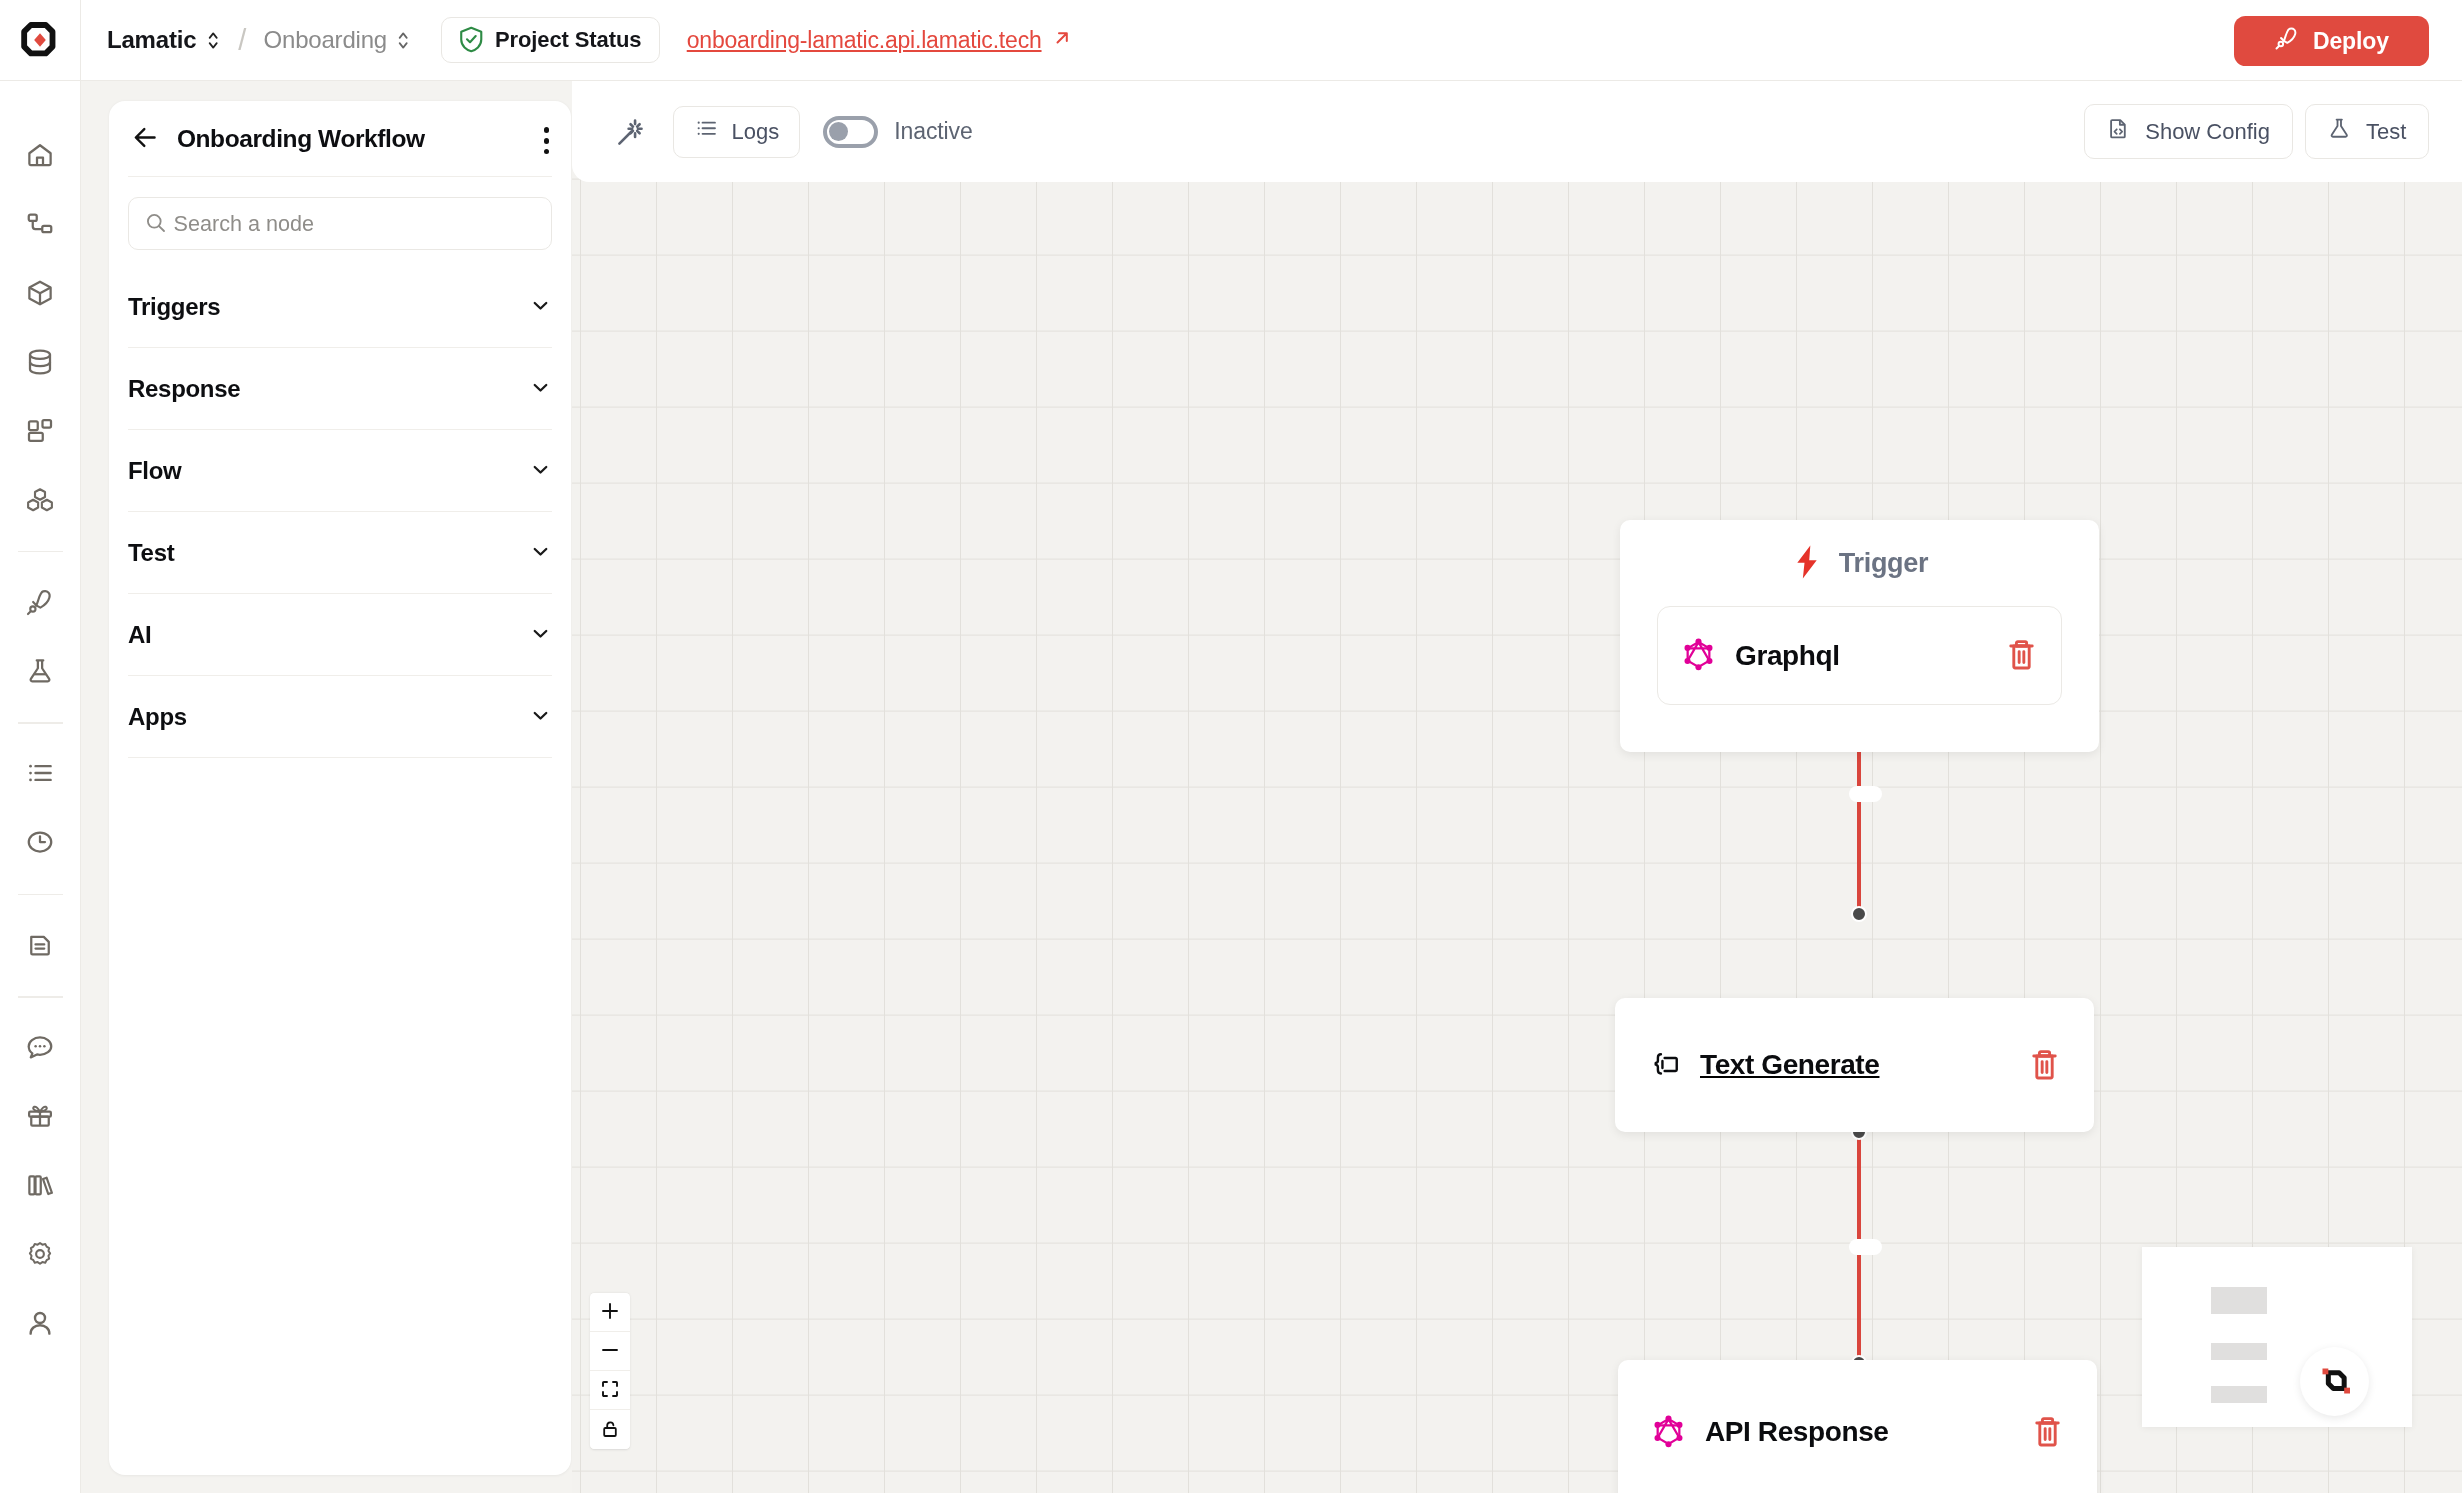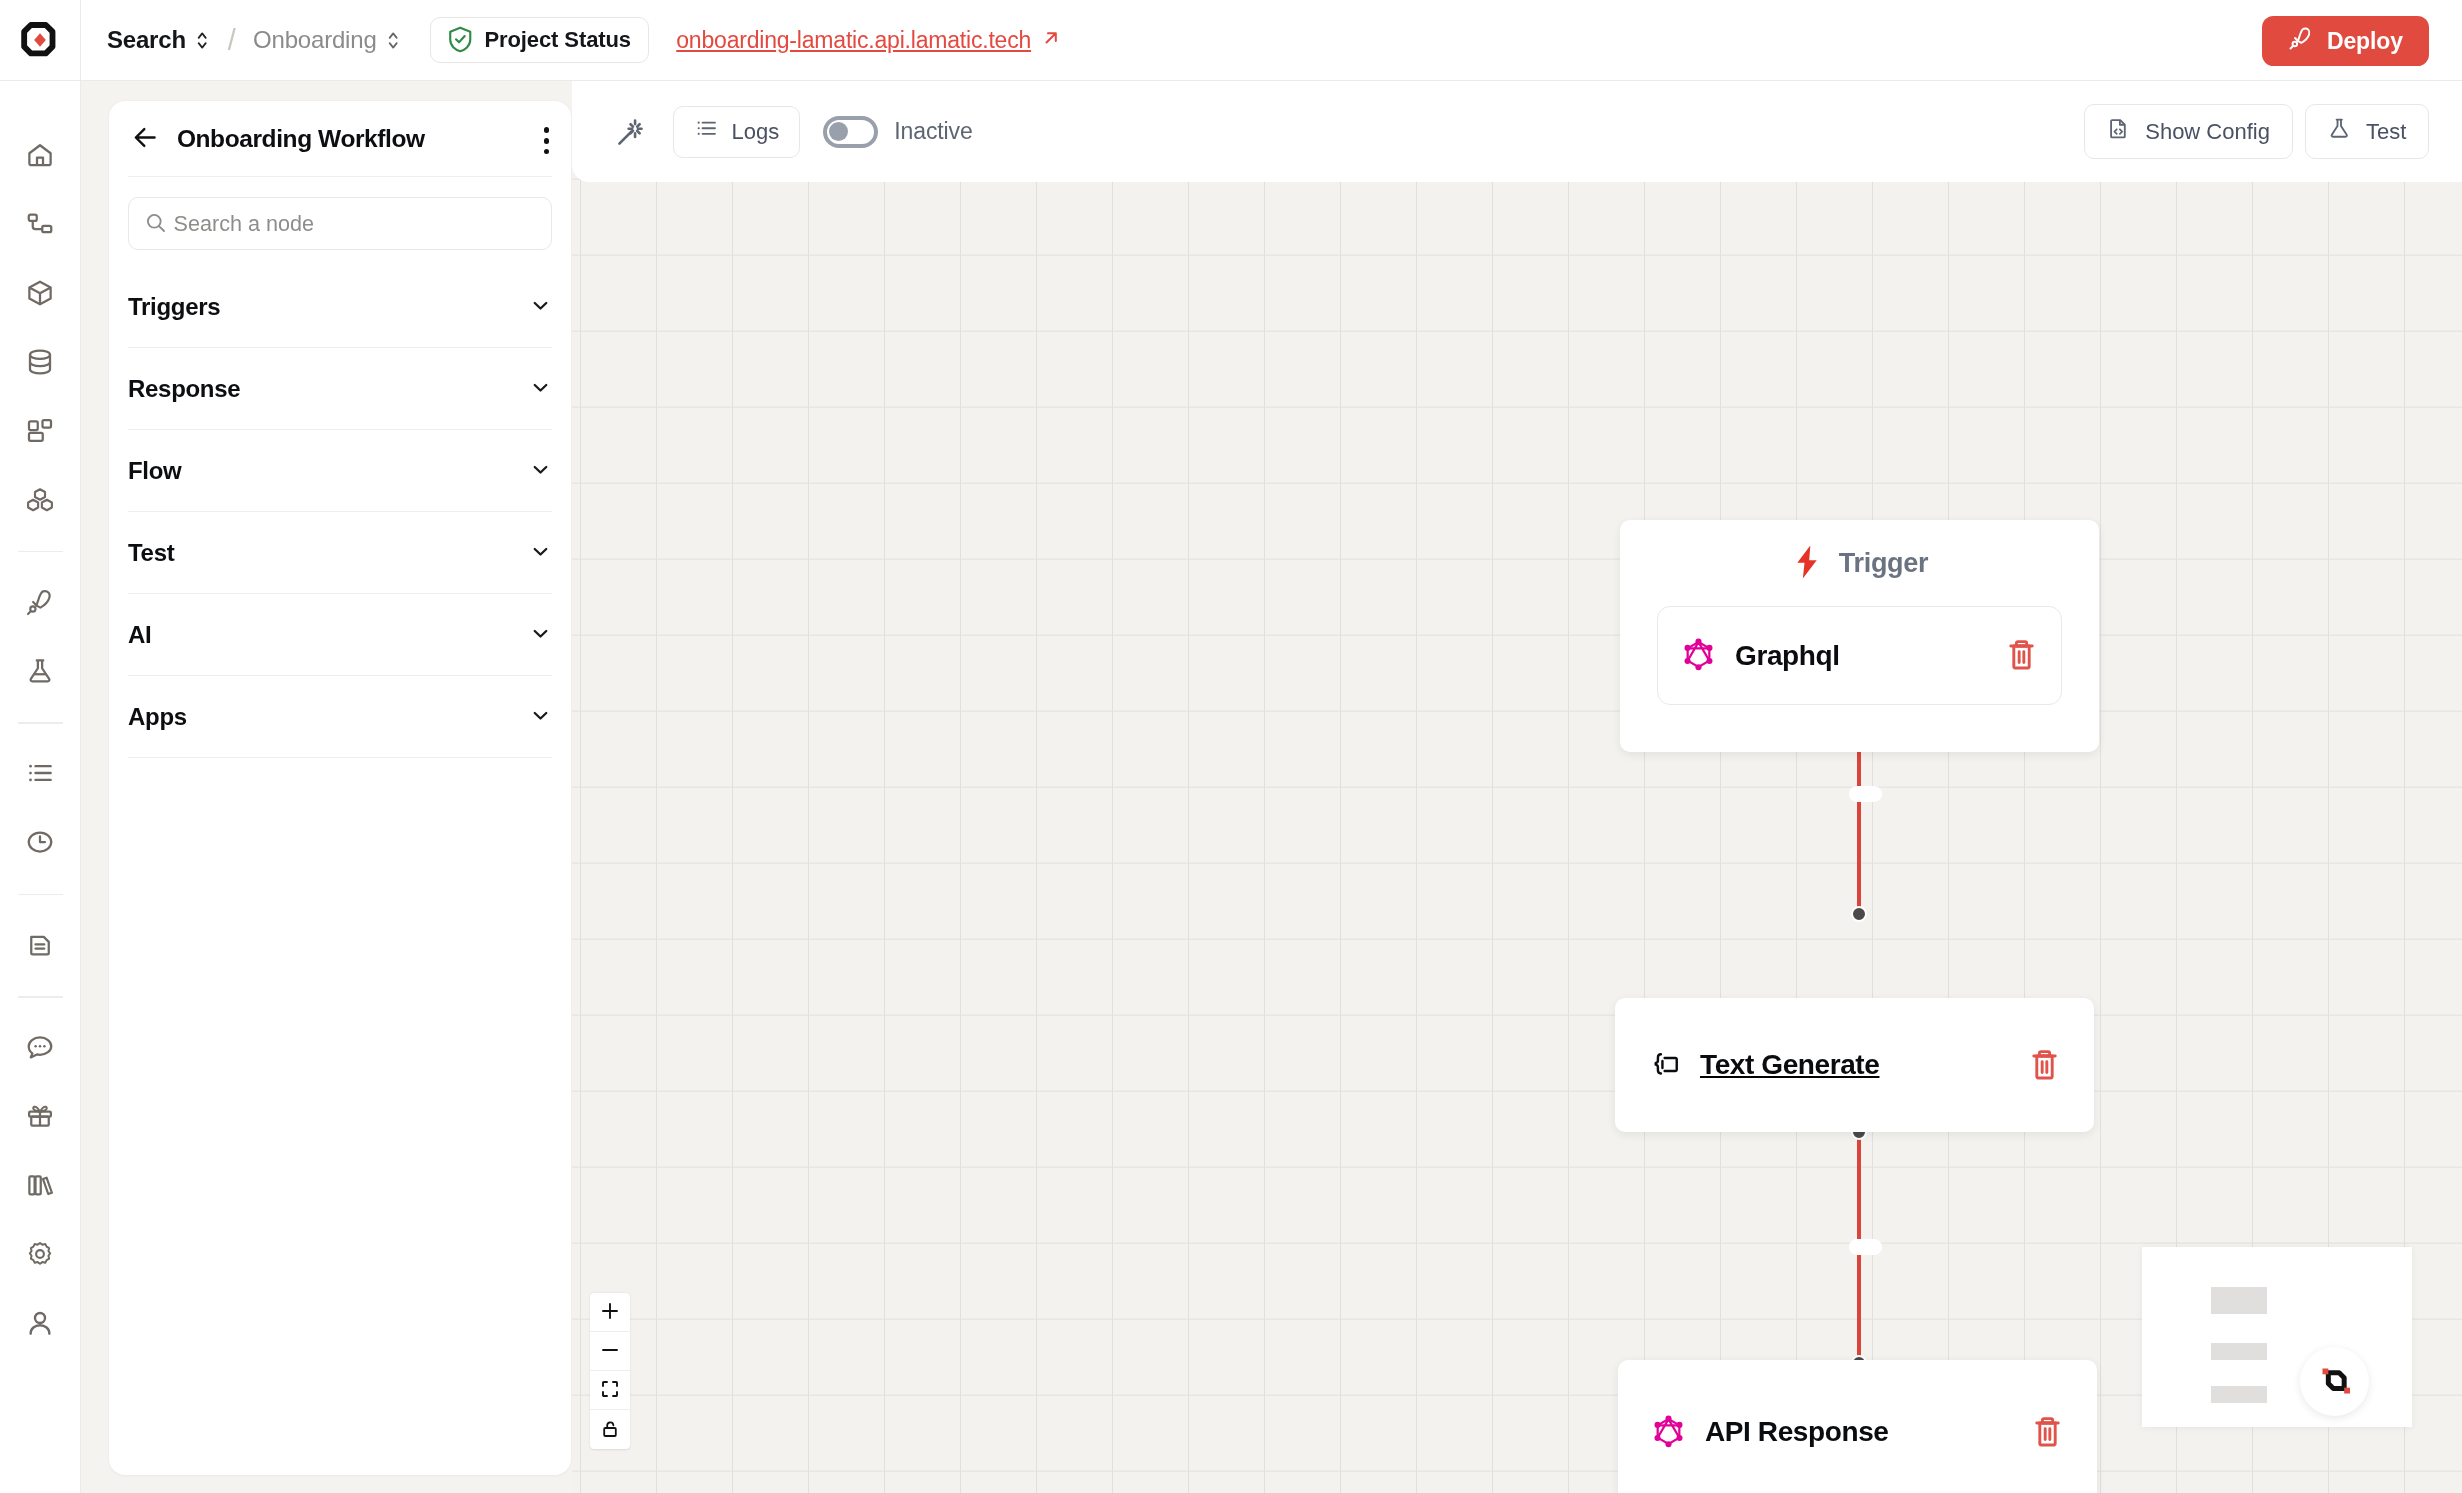--- a/index.html
+++ b/index.html
@@ -37,21 +37,21 @@
     height: 46px; padding: 0 17.3px;
     border: 1.4px solid #e9e7e3; border-radius: 10px; background: #fff;
   }
   #project-status-btn .lbl { font-size: 22px; font-weight: 700; color: #15161a; letter-spacing: -0.1px; }
   #api-url {
     margin-left: 27px; display: flex; align-items: center; gap: 10px;
     color: #e4483e; font-size: 23px; letter-spacing: -0.2px;
   }
   #deploy-btn {
     position: absolute; right: 33px; top: 16px;
-    height: 50px; padding: 0 26px;
+    height: 50px; padding: 0 40px;
     background: #e04a3f; border: none; border-radius: 11.5px;
     display: flex; align-items: center; gap: 13px;
     color: #fff; font-size: 23px; font-weight: 700; letter-spacing: -0.1px;
     font-family: "Liberation Sans", sans-serif;
   }
 
   
   #rail {
     position: absolute; left: 0; top: 81px; width: 81px; height: 1412px;
     background: #fff; border-right: 1.4px solid #eceae6;
@@ -214,21 +214,21 @@
 
   <div id="brand-logo">
     <svg width="40" height="40" viewBox="0 0 48 48">
       <path d="M13 6 h18 l8 8 v18 l-8 8 h-18 l-8 -8 v-18 z" fill="none" stroke="#111" stroke-width="7" stroke-linejoin="round"></path>
       <path d="M24 16 l7 8 l-7 8 l-7 -8 z" fill="#e04a3f"></path>
     </svg>
   </div>
 
   <div class="crumbs">
     <div style="display:flex;align-items:center;">
-      <span class="crumb-label">Search</span>
+      <span class="crumb-label">Lamatic</span>
       <span class="updown">
         <svg width="14.4" height="23" viewBox="0 0 16 26">
             <path d="M4 10 L8 5 L12 10 M4 16 L8 21 L12 16" fill="none" stroke="#222" stroke-width="2" stroke-linecap="round" stroke-linejoin="round"></path>
           </svg>
       </span>
     </div>
     <span class="slash">/</span>
     <div style="display:flex;align-items:center;">
       <span class="crumb-label muted">Onboarding</span>
       <span class="updown">

